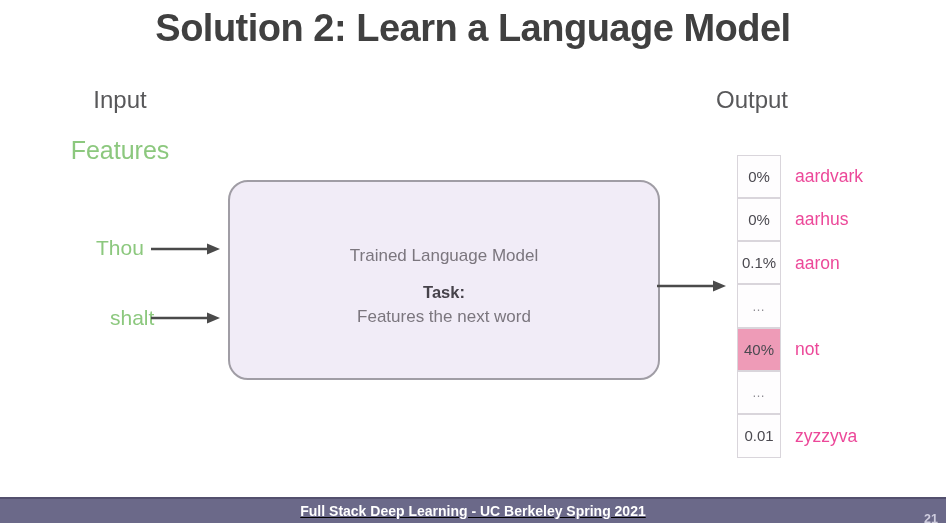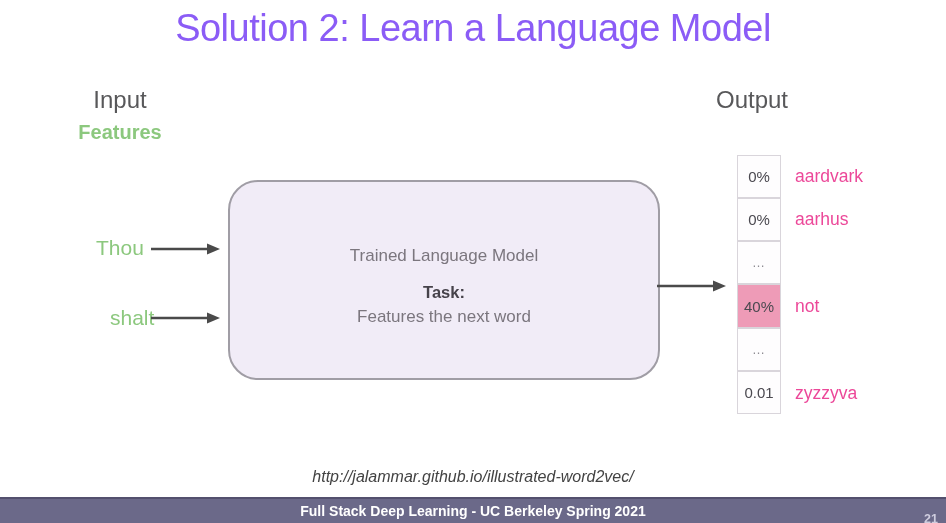--- a/index.html
+++ b/index.html
@@ -3,42 +3,42 @@
 <meta charset="utf-8">
 <style>
   * { margin:0; padding:0; box-sizing:border-box; }
   body { background:#e8e8e8; font-family:"Liberation Sans", sans-serif; }
   .slide {
     position:relative; width:946px; height:523px; background:#ffffff;
     overflow:hidden; margin:0 auto;
   }
   .slide-title {
     position:absolute; top:7px; left:0; width:100%;
-    text-align:center; font-size:38px; font-weight:400;
-    color:#8b5cf6; letter-spacing:-0.5px;
+    text-align:center; font-size:38px; font-weight:700;
+    color:#404040; letter-spacing:-0.5px;
   }
   .col-head { position:absolute; text-align:center; width:160px; }
   .col-head .head-main { font-size:24px; color:#58585a; }
-  .col-head .head-sub  { font-size:20px; margin-top:7px;font-weight:bold; }
+  .col-head .head-sub  { font-size:25px; margin-top:22px; }
   .input-col  { left:40px;  top:86px; }
   .output-col { left:672px; top:86px; }
   .input-col .head-sub  { color:#8cc87e; }
   .output-col .head-sub { color:#c13a6d; }
 
   .input-word { position:absolute; font-size:21px; color:#8cc87e; }
   .word-thou  { left:96px; top:236px; }
   .word-shalt { left:110px; top:306px; }
   .arrow { position:absolute; }
   .arrow-1 { left:151px; top:242px; }
   .arrow-2 { left:151px; top:311px; }
   .arrow-out { left:657px; top:279px; }
 
   .model-box {
     position:absolute; left:228px; top:180px; width:432px; height:200px;
-    background:#f1ecf7; border:2px solid #a09da5; border-radius:30px;
+    background:#f1ecf7; border:2px solid #a09da5; border-radius:20px;
     display:flex; flex-direction:column; justify-content:center;
     align-items:center; text-align:center; padding-top:12px;
   }
   .model-box .box-line1 { font-size:17px; color:#7b767e; margin-bottom:17px; }
   .model-box .box-task  { font-size:16.5px; font-weight:700; color:#46424a; margin-bottom:5px; }
   .model-box .box-line3 { font-size:17px; color:#7b767e; }
 
   .pred-table { position:absolute; left:737px; top:155px; }
   .p-row { display:flex; align-items:center; height:43.3px; }
   .p-cell {
@@ -52,21 +52,21 @@
   .p-cell.dots { font-size:13px; color:#8f8d93; letter-spacing:1px; }
   .p-word { margin-left:14px; font-size:17.5px; color:#ec4899; }
 
   .source-url {
     position:absolute; top:468px; left:0; width:100%;
     text-align:center; font-style:italic; font-size:16px; color:#434343;
   }
   .footer-bar {
     position:absolute; bottom:0; left:0; width:100%; height:26px;
     background:#6b6989; border-top:2px solid #53506e;
-    display:flex; align-items:center; justify-content:center;
+    display:flex; align-items:center; justify-content:center;text-decoration:underline;
   }
   .footer-text { color:#ffffff; font-size:14px; font-weight:700; }
   .page-number {
     position:absolute; right:8px; top:0; height:40px;
     display:flex; align-items:center;
     color:#cfcdde; font-size:12.5px; font-weight:700;
   }
 </style>
 </head>
 <body>
@@ -116,37 +116,40 @@
   <div class="pred-table">
     <div class="p-row">
       <div class="p-cell">0%</div>
       <div class="p-word">aardvark</div>
     </div>
     <div class="p-row">
       <div class="p-cell">0%</div>
       <div class="p-word">aarhus</div>
     </div>
     <div class="p-row">
+      <div class="p-cell">0.1%</div>
+      <div class="p-word">aaron</div>
+    </div>
+    <div class="p-row">
       <div class="p-cell dots">…</div>
       <div class="p-word"></div>
     </div>
     <div class="p-row">
       <div class="p-cell highlight">40%</div>
       <div class="p-word">not</div>
     </div>
     <div class="p-row">
       <div class="p-cell dots">…</div>
       <div class="p-word"></div>
     </div>
     <div class="p-row">
       <div class="p-cell">0.01</div>
       <div class="p-word">zyzzyva</div>
     </div>
   </div>
 
-  <div class="source-url">http://jalammar.github.io/illustrated-word2vec/</div>
 
   <div class="footer-bar">
     <div class="footer-text">Full Stack Deep Learning - UC Berkeley Spring 2021</div>
     <div class="page-number">21</div>
   </div>
 
 </div>
 
 </body></html>

